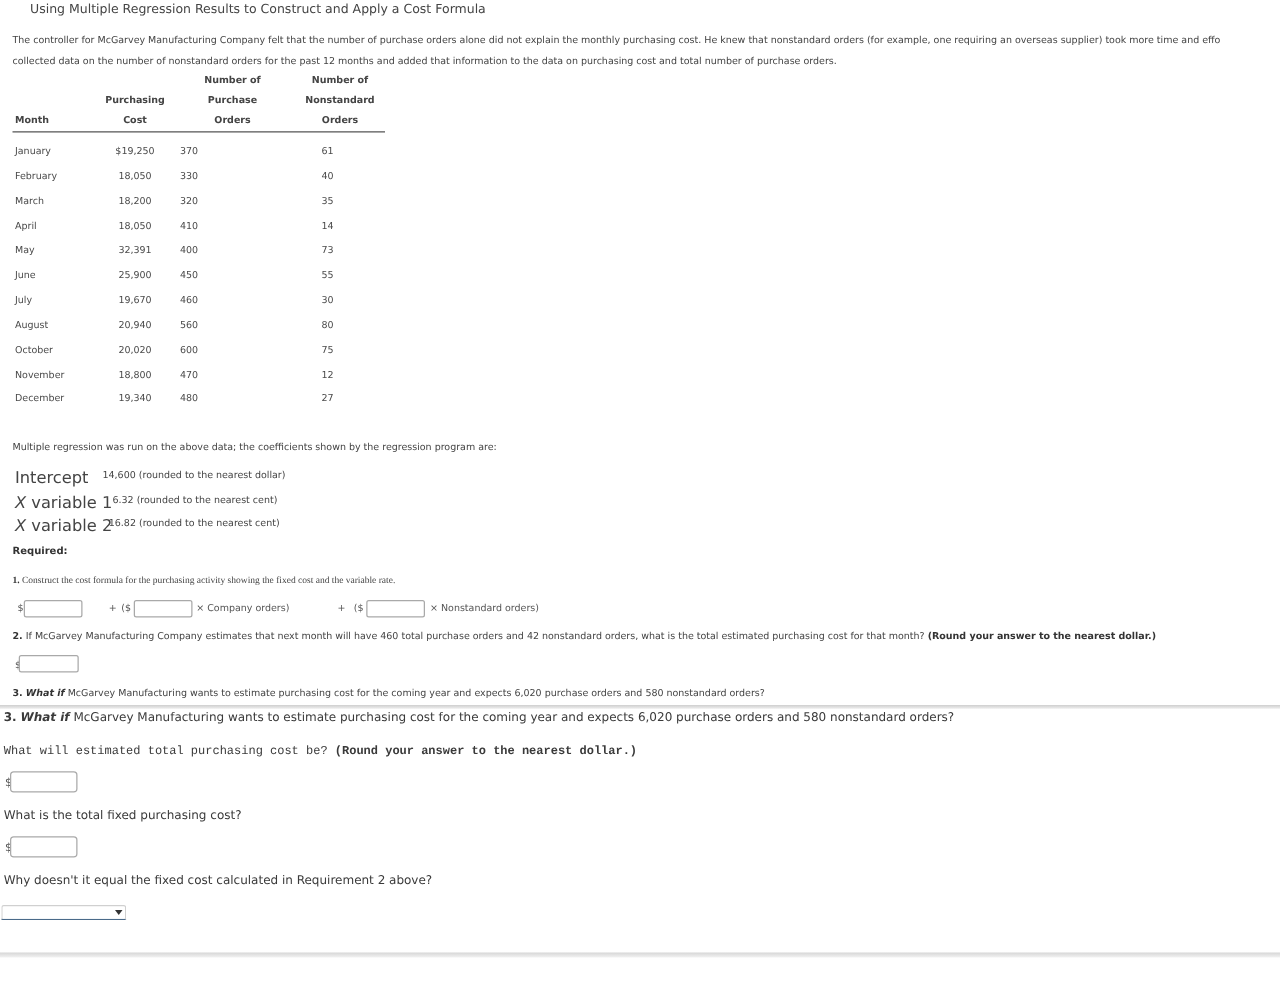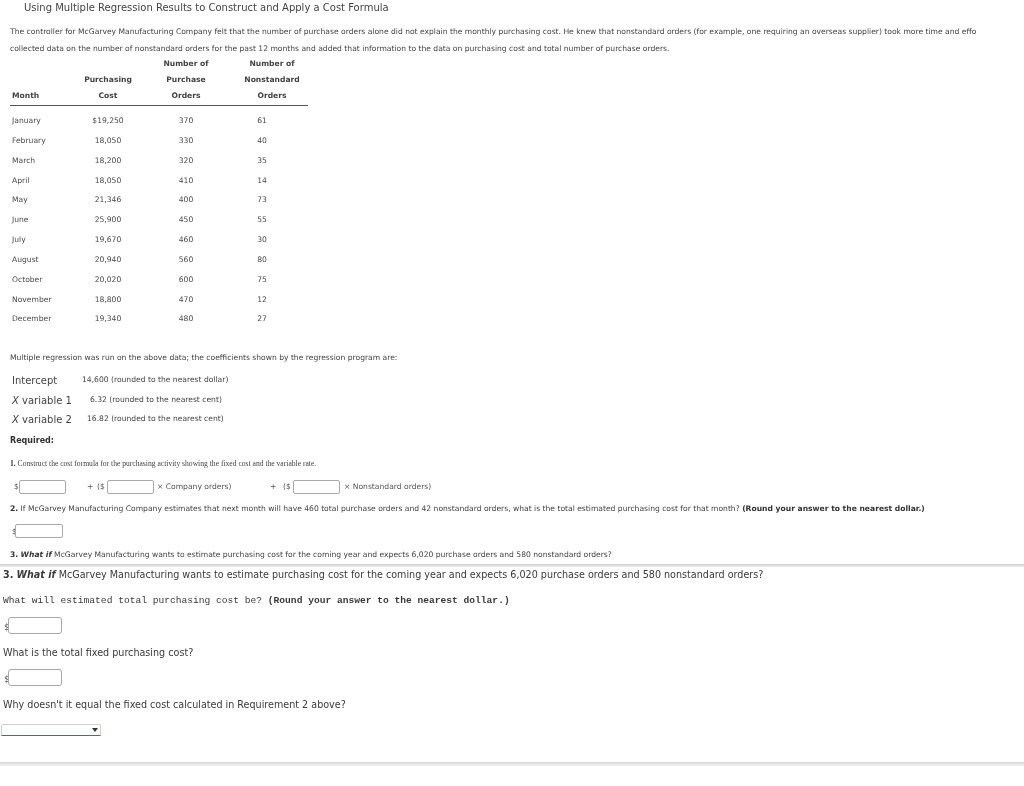--- a/index.html
+++ b/index.html
@@ -17,25 +17,25 @@
   .thead { position: relative; height: 45px; border-bottom: 1px solid #555; }
   .th { position: absolute; font-weight: bold; color: #444; text-align: center; line-height: 16px; }
   .th.month { left: 2px; bottom: 1px; text-align: left; }
   .th.cost { left: 70px; width: 56px; bottom: 1px; }
   .th.po { left: 148px; width: 56px; bottom: 1px; }
   .th.ns { left: 226px; width: 72px; bottom: 1px; }
   .trow { position: relative; height: 19.85px; }
   .td { position: absolute; top: 5px; color: #4a4a4a; }
   .td.month { left: 2px; }
   .td.cost { left: 70px; width: 56px; text-align: center; }
-  .td.po { left: 148px; width: 56px; text-align: center; }
+  .td.po { left: 134px; width: 56px; text-align: left; }
   .td.ns { left: 226px; width: 52px; text-align: center; }
 
   .reg-intro { left: 10px; top: 353px; font-size: 7.6px; color: #444; }
-  .coef-label { font-size: 10px; color: #444; }
+  .coef-label { font-size: 13px; color: #444; }
   .coef-val { font-size: 7.6px; color: #444; }
   .required { left: 10px; top: 436px; font-size: 8px; font-weight: bold; color: #333; }
 
   .q { font-size: 7.6px; color: #444; }
   .q b { color: #333; }
   .input {
     position: absolute; height: 14px; border: 1px solid #a9a9a9; border-radius: 2px;
     background: #fff; box-sizing: border-box; padding: 0; margin: 0;
   }
   .dollar { font-size: 7.6px; color: #555; position: absolute; }
@@ -107,21 +107,21 @@
       <span class="td ns">35</span>
     </div>
   <div class="trow">
       <span class="td month">April</span>
       <span class="td cost">18,050</span>
       <span class="td po">410</span>
       <span class="td ns">14</span>
     </div>
   <div class="trow">
       <span class="td month">May</span>
-      <span class="td cost">21,346</span>
+      <span class="td cost">32,391</span>
       <span class="td po">400</span>
       <span class="td ns">73</span>
     </div>
   <div class="trow">
       <span class="td month">June</span>
       <span class="td cost">25,900</span>
       <span class="td po">450</span>
       <span class="td ns">55</span>
     </div>
   <div class="trow">

